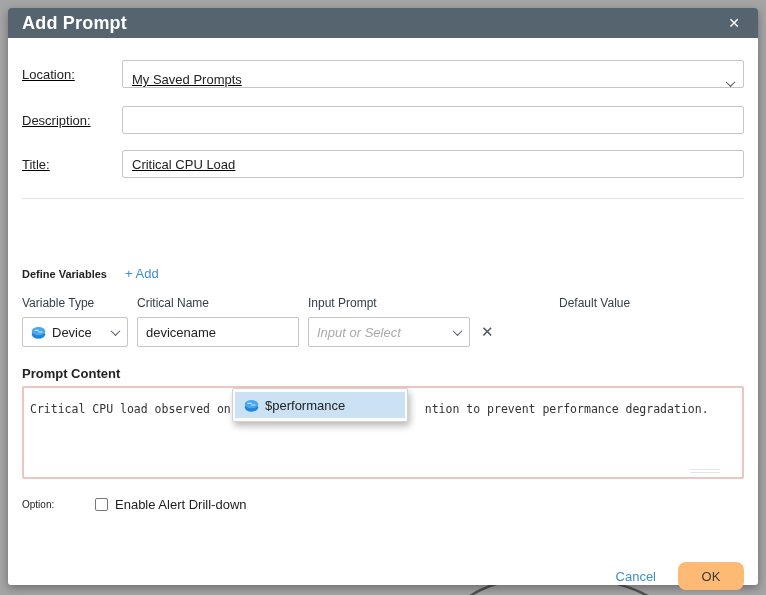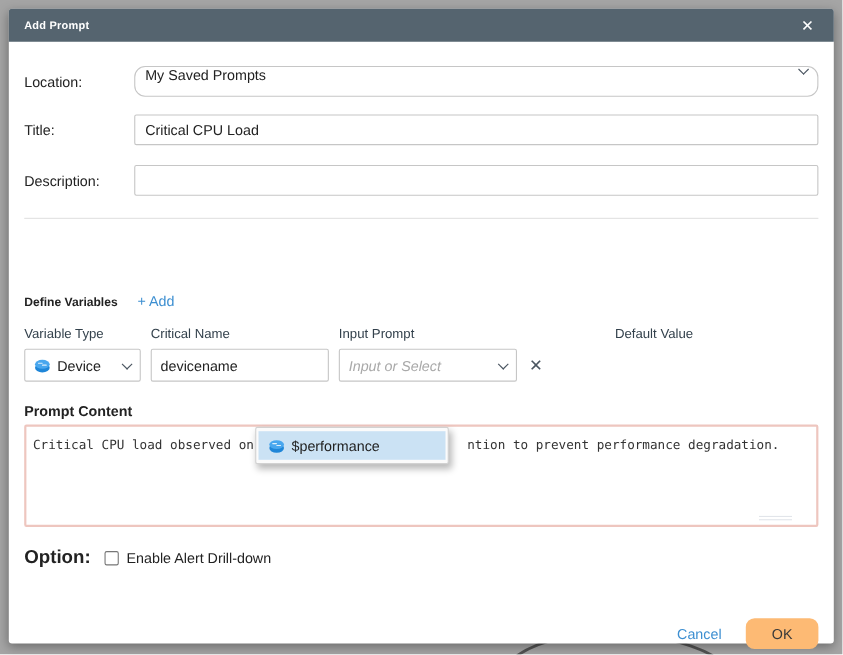--- a/index.html
+++ b/index.html
@@ -4,34 +4,34 @@
 <style>
   * { margin:0; padding:0; box-sizing:border-box; }
   html,body { width:766px; height:595px; overflow:hidden; font-family:"Liberation Sans", sans-serif; }
   .backdrop { position:relative; width:766px; height:595px; background:#a5a5a5; }
   .backdrop-art { position:absolute; left:0; top:0; z-index:0; }
 
   .dialog { position:absolute; left:8px; top:8px; width:750px; height:577px;
             background:#ffffff; border-radius:3px; box-shadow:0 3px 10px rgba(0,0,0,.35); z-index:1; }
   .dlg-header { height:30px; background:#55646f; border-radius:3px 3px 0 0;
                 display:flex; align-items:center; padding:0 14px; }
-  .dlg-title { color:#ffffff; font-size:10px; font-weight:600; letter-spacing:.2px; }
+  .dlg-title { color:#ffffff; font-size:18px; font-weight:600; letter-spacing:.2px; }
   .dlg-close { margin-left:auto; color:#ffffff; font-size:14px; line-height:1; cursor:pointer; padding:2px 4px; }
 
   .dlg-body { padding:0 14px; position:relative; height:547px; }
 
-  .form-row { display:flex; align-items:center; }
+  .form-row { display:flex; align-items:center;text-decoration:underline; }
   .row-location { margin-top:22px; }
   .row-title { margin-top:16px; }
   .row-desc { margin-top:18px; }
   .f-label { width:100px; font-size:13px; color:#222; flex:0 0 100px; }
   .f-input, .f-select { flex:1; height:28px; border:1px solid #c6c6c6; border-radius:2px;
             background:#fff; font-size:13px; color:#222; padding:0 9px;
             font-family:"Liberation Sans", sans-serif; }
-  .f-select { display:flex; align-items:flex-start; cursor:pointer;border-radius:10px; }
+  .f-select { display:flex; align-items:flex-end; cursor:pointer; }
   .f-select .sel-text { flex:1; }
   .chev { width:7px; height:7px; border-right:1.5px solid #4a5560; border-bottom:1.5px solid #4a5560;
           transform:rotate(45deg) translate(-1px,-1px); margin-left:6px; flex:0 0 auto; }
 
   .divider { margin-top:20px; border-top:1px solid #e2e2e2; }
 
   .vars-head { margin-top:24px; display:flex; align-items:baseline; gap:18px; }
   .vars-title { font-size:11px; font-weight:700; color:#222; }
   .add-link { font-size:13px; color:#3d8fd1; cursor:pointer;margin-top:43px; }
 
@@ -48,34 +48,34 @@
   .v-box input { border:none; outline:none; width:100%; font-size:13px; color:#222;
                  font-family:"Liberation Sans", sans-serif; }
   .placeholder-italic { font-style:italic; color:#a9a9a9; flex:1; }
   .row-remove { font-size:15px; color:#4a5560; cursor:pointer; padding:0 2px; }
 
   .dev-icon { flex:0 0 auto; margin-right:6px; display:inline-flex; }
 
   .pc-label { margin-top:19px; font-size:13px; font-weight:700; color:#222; }
   .pc-area { position:relative; margin-top:5px; height:93px; background:#fff;
              border:2px solid #eec6bf; border-radius:2px; }
-  .pc-text { padding:8px 6px; font-family:"DejaVu Sans Mono", monospace; font-size:11.5px;
+  .pc-text { padding:13px 6px; font-family:"DejaVu Sans Mono", monospace; font-size:11.5px;
              line-height:16px; color:#333; white-space:pre; }
   .pc-gap { display:inline-block; width:187px; }
   .resize-grip { position:absolute; right:22px; bottom:4px; width:30px; }
   .resize-grip i { display:block; border-top:1px solid #e2e5ea; margin-top:2px; }
 
   .suggest-panel { position:absolute; left:208px; top:0; width:176px;
                    background:#fbfbfb; border:1px solid #d2d2d2; border-radius:2px;
                    box-shadow:2px 4px 7px rgba(0,0,0,.28); padding:3px 2px; z-index:5; }
   .suggest-item { height:26px; display:flex; align-items:center; padding:0 9px;
                   background:#cbe2f4; cursor:pointer; font-size:13px; color:#222; }
 
   .row-option { margin-top:18px; display:flex; align-items:center; }
-  .opt-label { width:73px; font-size:17px; font-weight:700; color:#222; }
+  .opt-label { width:73px; font-size:10px; font-weight:400; color:#222; }
   .checkbox { width:13px; height:13px; border:1px solid #767676; border-radius:2px;
               background:#fff; margin-right:7px; cursor:pointer; flex:0 0 auto; }
   .opt-text { font-size:13px; color:#222; }
 
   .footer { position:absolute; right:14px; bottom:17px; display:flex; align-items:center; }
   .cancel-link { font-size:13px; color:#3d8fd1; cursor:pointer; margin-right:22px; }
   .ok-btn { width:66px; height:28px; background:#fdba74; border:none; border-radius:8px;
             font-size:13px; color:#3a3a3a; cursor:pointer; font-family:"Liberation Sans", sans-serif; }
 </style>
 </head>
@@ -96,28 +96,28 @@
     <div class="dlg-body">
 
       <div class="form-row row-location">
         <span class="f-label">Location:</span>
         <div class="f-select">
           <span class="sel-text">My Saved Prompts</span>
           <span class="chev"></span>
         </div>
       </div>
 
+      <div class="form-row row-desc">
+        <span class="f-label">Description:</span>
+        <input class="f-input" value="" style="">
+      </div>
+
       <div class="form-row row-title">
         <span class="f-label">Title:</span>
         <input class="f-input" value="Critical CPU Load" style="">
-      </div>
-
-      <div class="form-row row-desc">
-        <span class="f-label">Description:</span>
-        <input class="f-input" value="" style="">
       </div>
 
       <div class="divider"></div>
 
       <div class="vars-head">
         <span class="vars-title">Define Variables</span>
         <span class="add-link">+ Add</span>
       </div>
 
       <div class="vars-cols">

